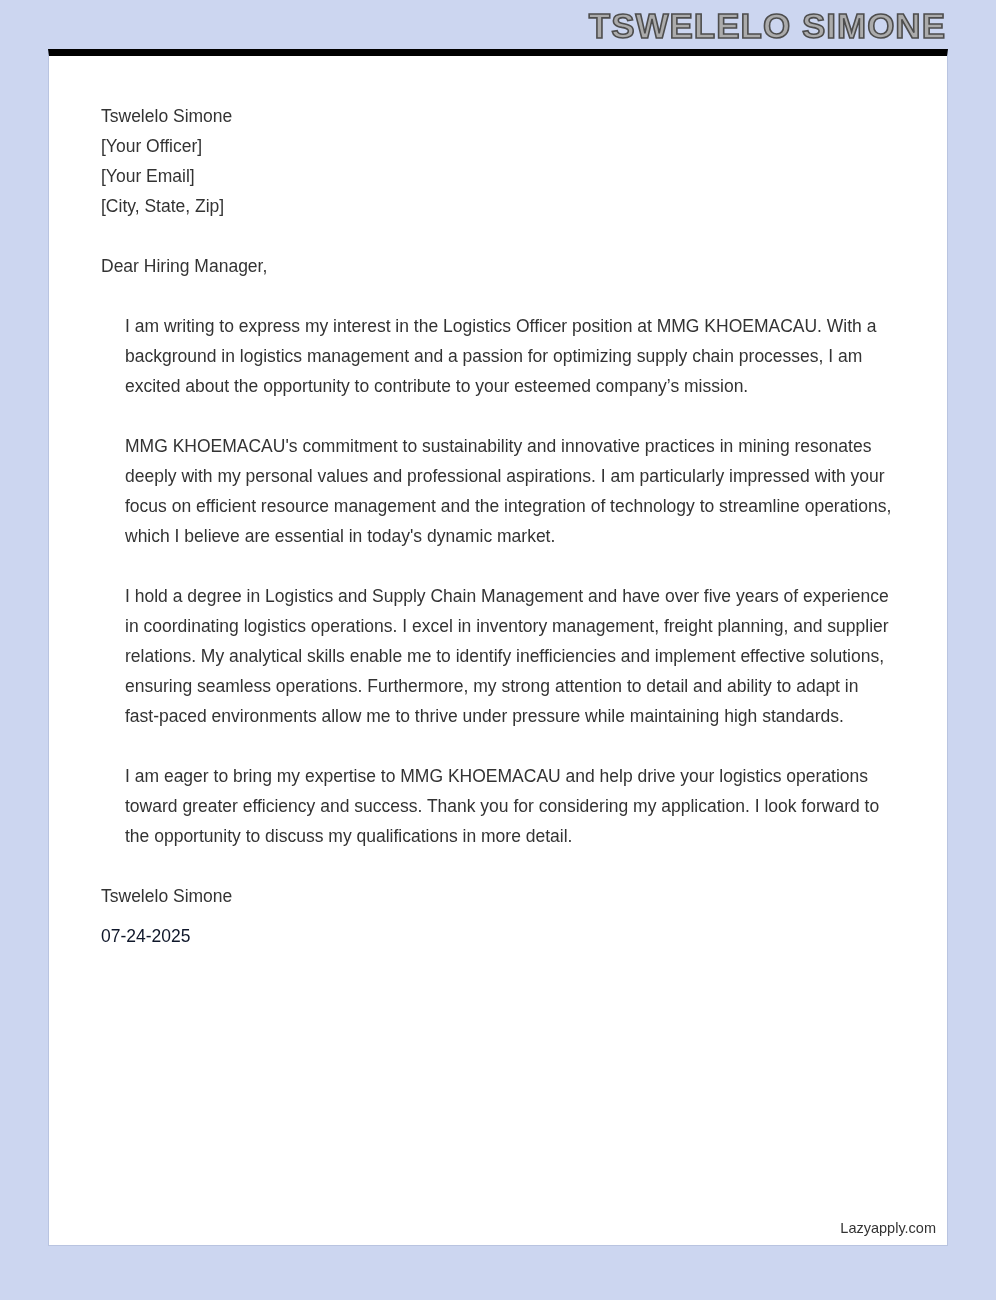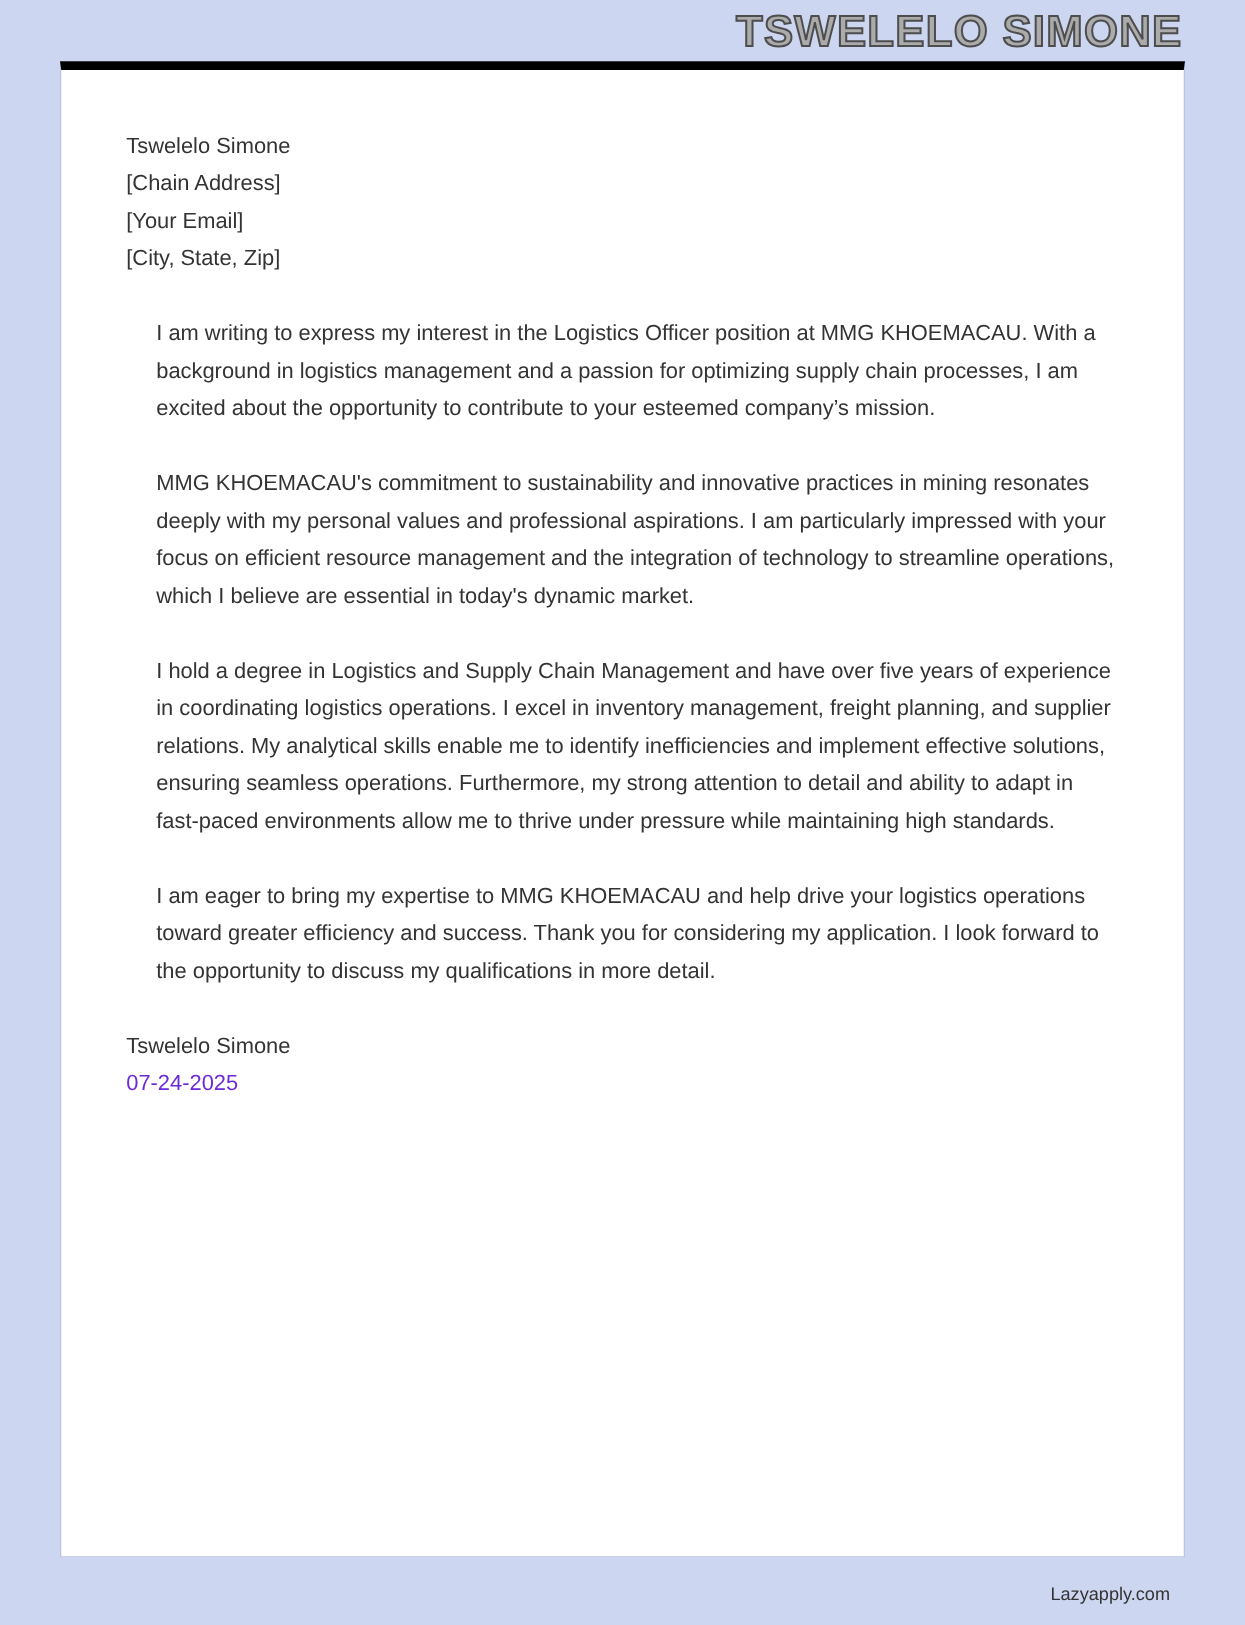--- a/index.html
+++ b/index.html
@@ -49,47 +49,49 @@
     margin-top: 30px;
   }
   .para {
     margin-top: 30px;
     margin-left: 24px;
   }
   .closing-block {
     margin-top: 30px;
   }
   .date {
-    color: #6d28d9;
+    margin-top: 10px;
+    color: #0f172a;
     cursor: pointer;
   }
   .page-footer {
     position: absolute;
-    top: 1268px;
+    top: 1220px;
     right: 60px;
     font-size: 14.5px;
     color: #333333;
     text-align: center;
   }
 </style>
 </head>
 <body>
 
 <div class="brand">TSWELELO SIMONE</div>
 
 <div class="sheet">
   <div class="content">
 
     <div class="sender-block">
       <div>Tswelelo Simone</div>
-      <div>[Chain Address]</div>
+      <div>[Your Officer]</div>
       <div>[Your Email]</div>
       <div>[City, State, Zip]</div>
     </div>
 
+    <div class="salutation">Dear Hiring Manager,</div>
 
     <div class="para">I am writing to express my interest in the Logistics Officer position at MMG KHOEMACAU. With a background in logistics management and a passion for optimizing supply chain processes, I am excited about the opportunity to contribute to your esteemed company’s mission.</div>
     <div class="para">MMG KHOEMACAU's commitment to sustainability and innovative practices in mining resonates deeply with my personal values and professional aspirations. I am particularly impressed with your focus on efficient resource management and the integration of technology to streamline operations, which I believe are essential in today's dynamic market.</div>
     <div class="para">I hold a degree in Logistics and Supply Chain Management and have over five years of experience in coordinating logistics operations. I excel in inventory management, freight planning, and supplier relations. My analytical skills enable me to identify inefficiencies and implement effective solutions, ensuring seamless operations. Furthermore, my strong attention to detail and ability to adapt in fast-paced environments allow me to thrive under pressure while maintaining high standards.</div>
     <div class="para">I am eager to bring my expertise to MMG KHOEMACAU and help drive your logistics operations toward greater efficiency and success. Thank you for considering my application. I look forward to the opportunity to discuss my qualifications in more detail.</div>
 
     <div class="closing-block">
       <div>Tswelelo Simone</div>
     </div>
 

